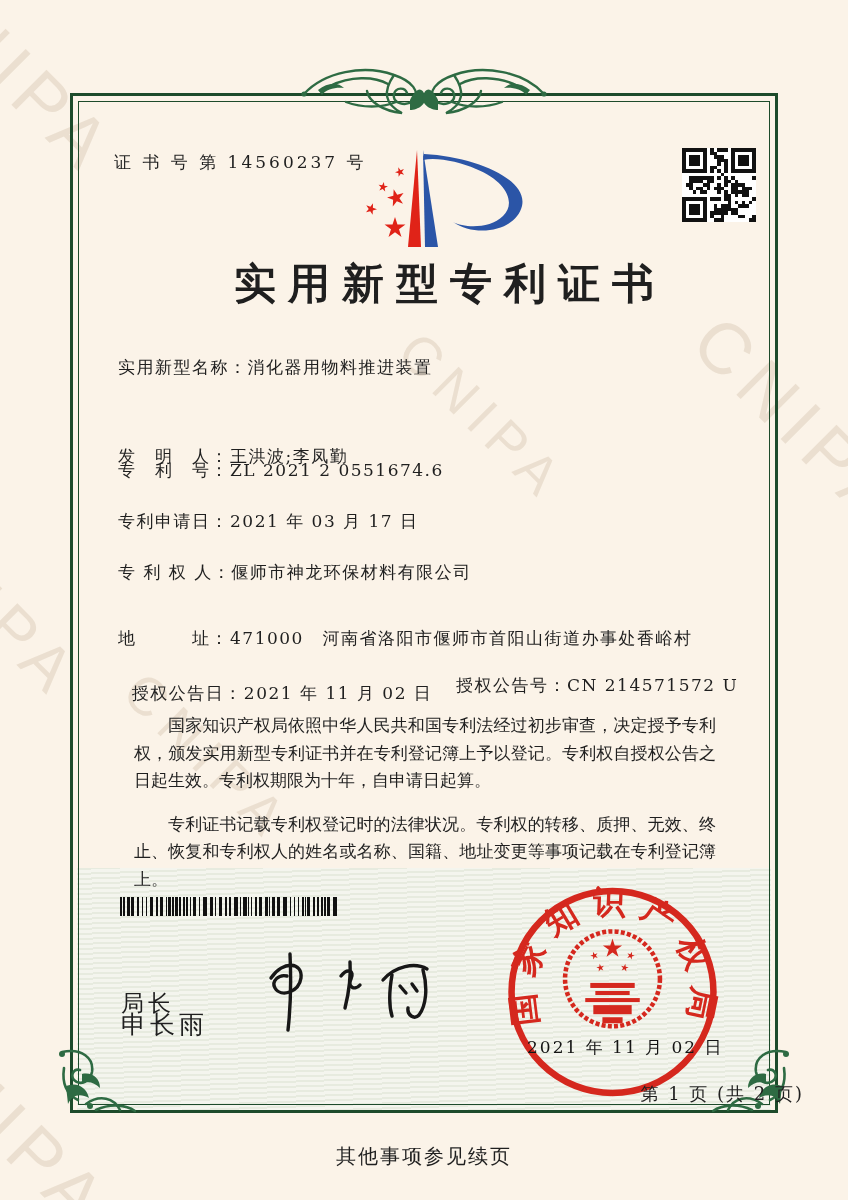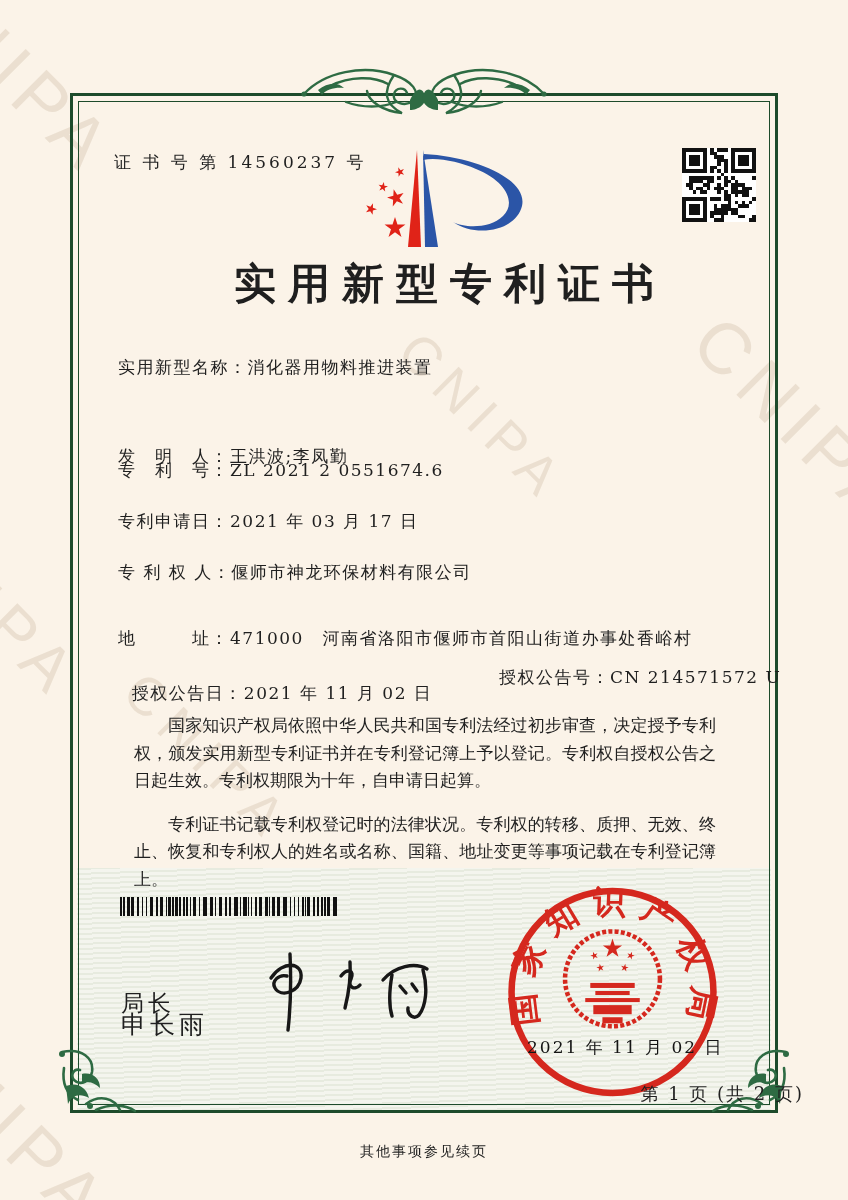--- a/index.html
+++ b/index.html
@@ -26,31 +26,31 @@
   .frame-outer{position:absolute;left:70px;top:93px;width:702px;height:1014px;border:3px solid #1d4b2b;z-index:2;}
   .frame-inner{position:absolute;left:78px;top:101px;width:690px;height:1002px;border:1px solid #1d4b2b;z-index:2;}
   .ornament{position:absolute;z-index:3;}
   .content{position:absolute;z-index:4;}
   .cert-no{left:114px;top:151px;font-size:17px;letter-spacing:3px;}
   .logo{left:358px;top:144px;}
   .qr{left:682px;top:148px;}
   .doc-title{left:0;top:256px;width:848px;text-align:center;font-size:42px;font-weight:bold;letter-spacing:12px;margin-left:26px;}
   .field-row{left:118px;font-size:17px;letter-spacing:1.5px;white-space:pre;}
   .field-row .lbl{display:inline-block;min-width:112px;}
-  .grant-no{position:absolute;left:338px;top:4px;margin-left:43px;}
+  .grant-no{position:absolute;left:338px;top:12px;}
   .paras{left:118px;top:696px;width:614px;font-size:17px;line-height:27.5px;text-align:justify;}
   .paras p{margin:16px;text-indent:2em;}
   .barcode{left:120px;top:897px;}
   .officer-title{left:121px;top:988px;font-size:23px;letter-spacing:4px;}
   .officer-name{left:121px;top:1008px;font-size:25px;letter-spacing:4px;}
   .signature{left:245px;top:948px;z-index:5;}
   .seal{left:505px;top:886px;z-index:5;}
   .seal-date{left:527px;top:1036px;font-size:17px;letter-spacing:2px;color:#141414;z-index:6;}
   .page-num{left:0;top:1082px;width:804px;text-align:right;font-size:18px;letter-spacing:2px;z-index:5;}
-  .cont-note{left:0;top:1143px;width:848px;text-align:center;font-size:14px;letter-spacing:2px;}
+  .cont-note{left:0;top:1143px;width:848px;text-align:center;font-size:20px;letter-spacing:2px;}
 </style>
 </head>
 <body>
 
 <div class="wm" style="left:-55px;top:-55px;font-size:72px;">CNIPA</div>
 <div class="wm" style="left:735px;top:300px;font-size:72px;">CNIPA</div>
 <div class="wm" style="left:430px;top:320px;font-size:54px;">CNIPA</div>
 <div class="wm" style="left:-75px;top:490px;font-size:64px;">CNIPA</div>
 <div class="wm" style="left:155px;top:660px;font-size:54px;">CNIPA</div>
 <div class="wm" style="left:-60px;top:1000px;font-size:72px;">CNIPA</div>

